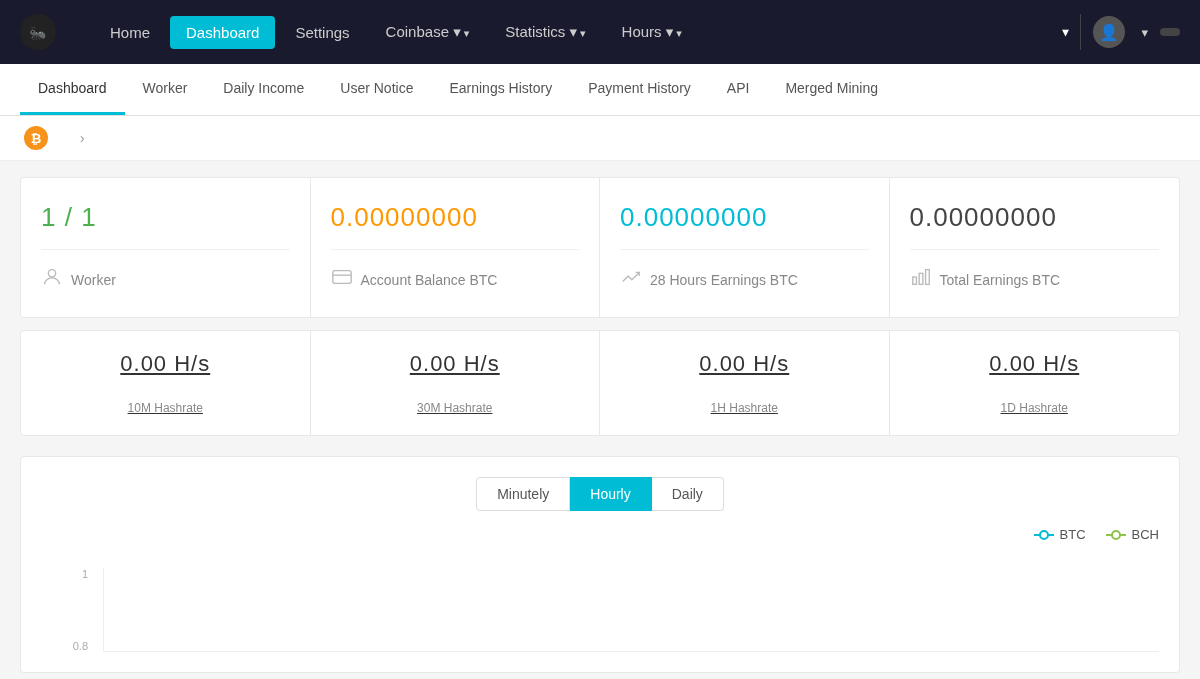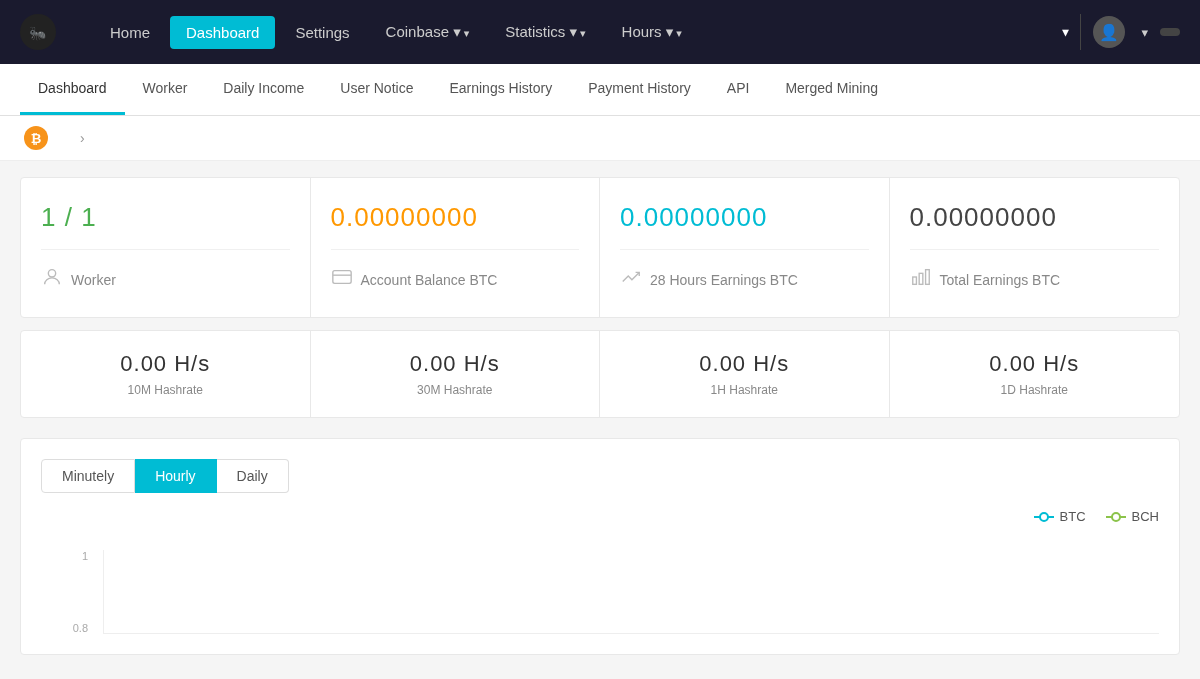--- a/index.html
+++ b/index.html
@@ -215,21 +215,22 @@
       border-radius: 4px;
       margin-bottom: 20px;
       overflow: hidden;
     }
     .hashrate-card {
       padding: 20px;
       border-right: 1px solid #e8e8e8;
       display: flex;
       flex-direction: column;
       align-items: center;
-      gap: 6px;
+      gap: 24px;
+      text-decoration: underline;
     }
     .hashrate-card:last-child { border-right: none; }
     .hashrate-value {
       font-size: 22px;
       font-weight: 300;
       color: #333;
       letter-spacing: 1px;
     }
     .hashrate-sublabel {
       font-size: 12px;
@@ -239,21 +240,21 @@
     
     .chart-section {
       background: white;
       border: 1px solid #e8e8e8;
       border-radius: 4px;
       padding: 20px;
     }
     .chart-header {
       display: flex;
       align-items: center;
-      justify-content: flex-start;
+      justify-content: center;
       margin-bottom: 16px;
     }
     .chart-title {
       font-size: 18px;
       font-weight: 400;
       color: #333;
     }
     .chart-controls {
       display: flex;
       gap: 0;

